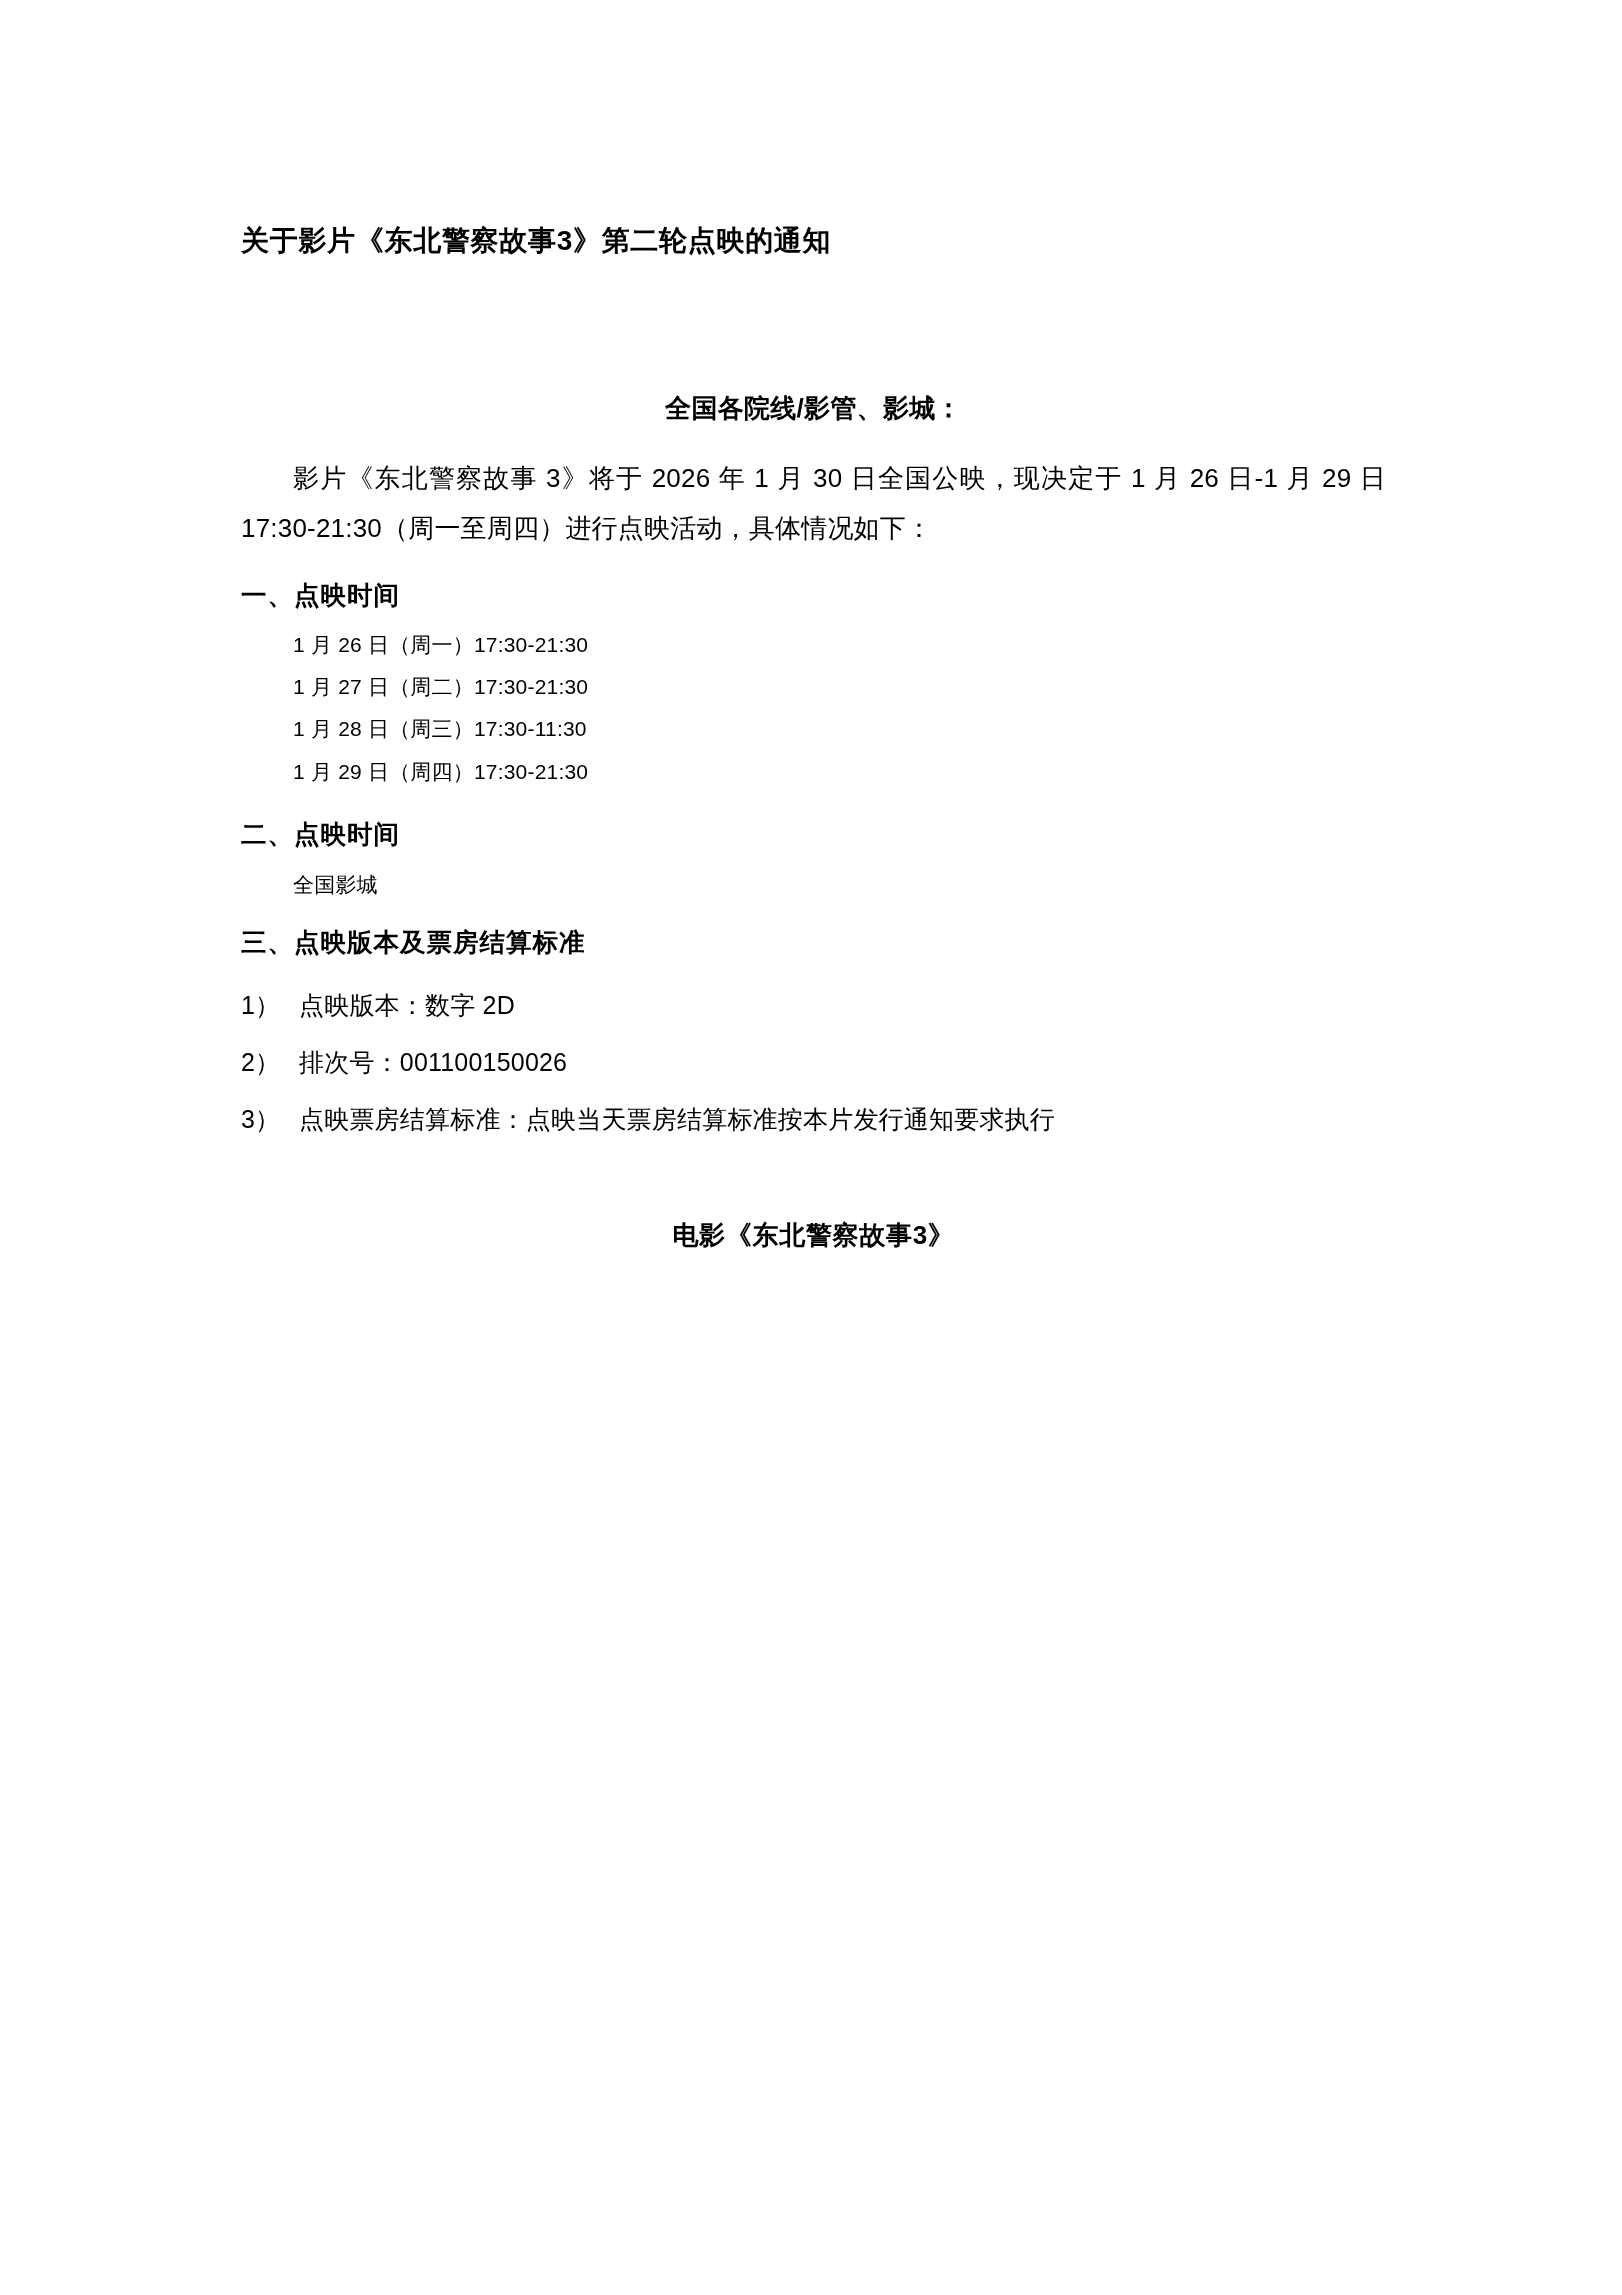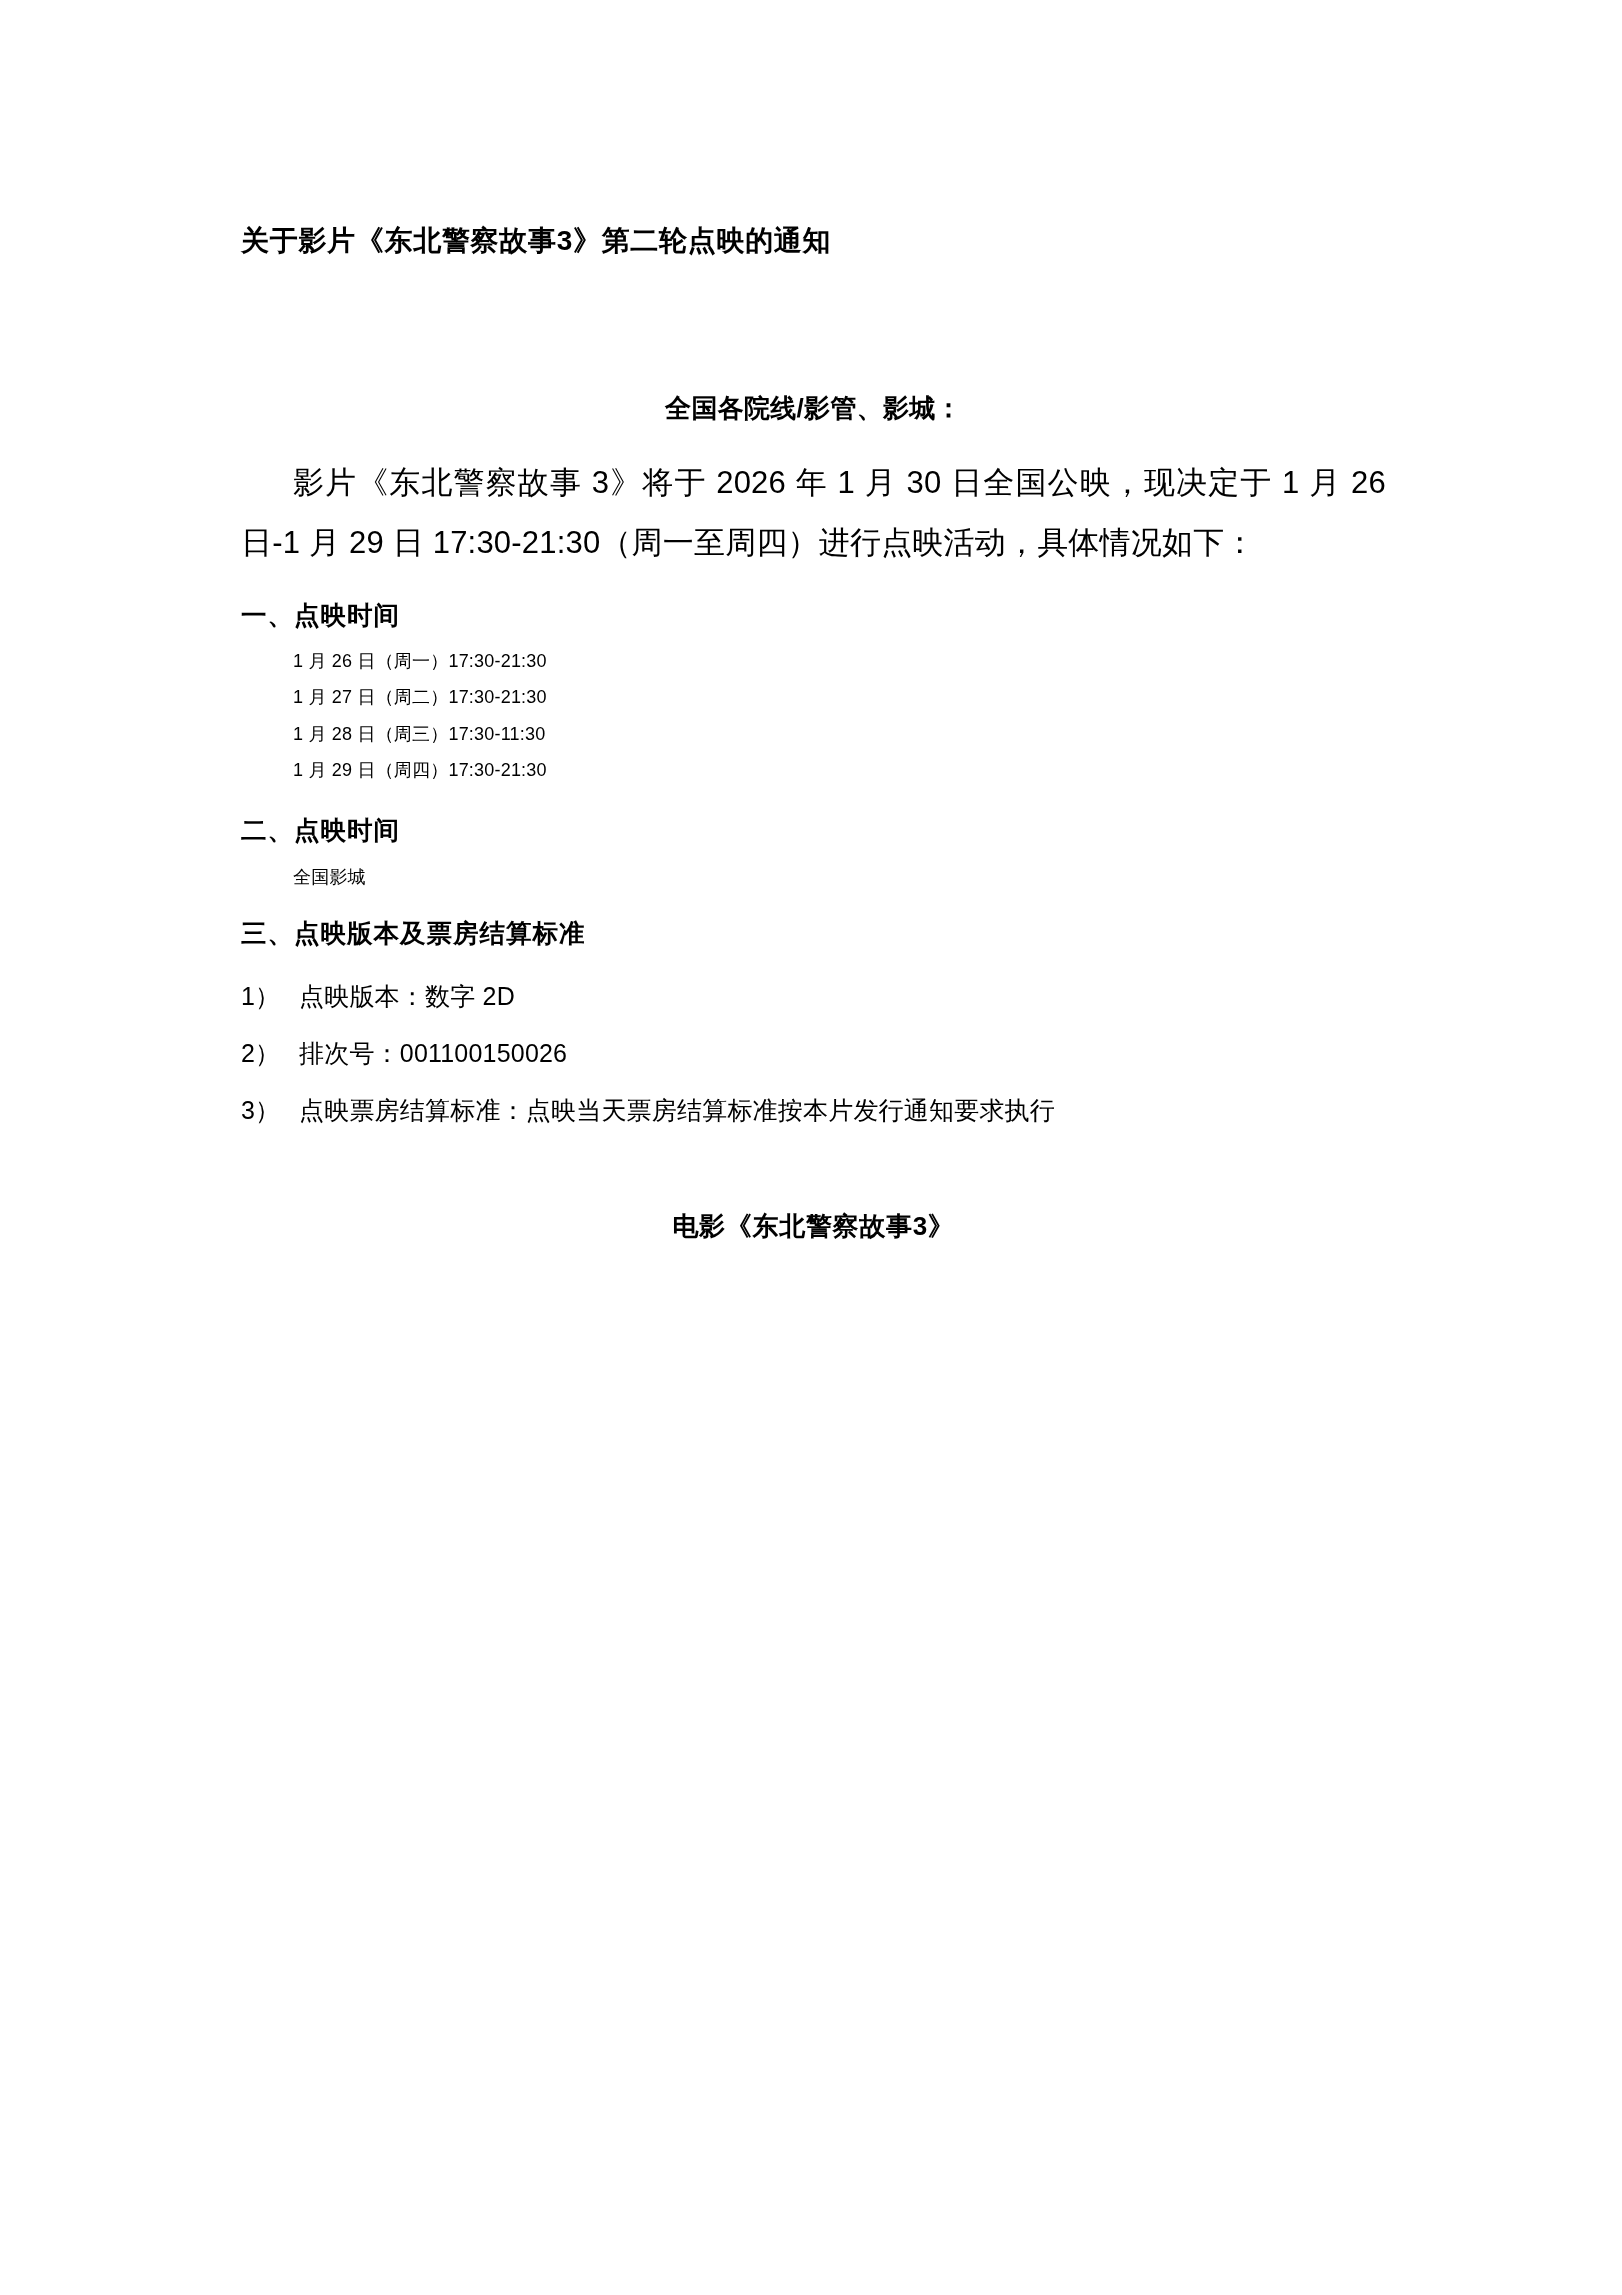--- a/index.html
+++ b/index.html
@@ -43,39 +43,39 @@
   .salutation {
     font-size: 26px;
     font-weight: bold;
     letter-spacing: 0.3px;
     line-height: 1.5;
     margin-top: 129px;
     text-align: center;
   }
 
   .body-para {
-    font-size: 31px;
+    font-size: 26px;
     line-height: 1.95;
     text-align: justify;
     text-justify: inter-ideograph;
     text-indent: 52px;
     margin-top: 25px;
     letter-spacing: 0.2px;
   }
 
   .section-heading {
     font-size: 25.5px;
     font-weight: bold;
     letter-spacing: 1px;
     line-height: 1.5;
     margin-top: 22px;
   }
 
   .indent-line {
-    font-size: 18px;
+    font-size: 21px;
     line-height: 1.6;
     letter-spacing: 0.2px;
     padding-left: 52px;
     margin-top: 9.2px;
   }
 
   .time-list {
     margin-top: 9.2px;
   }
   .time-list .indent-line {

